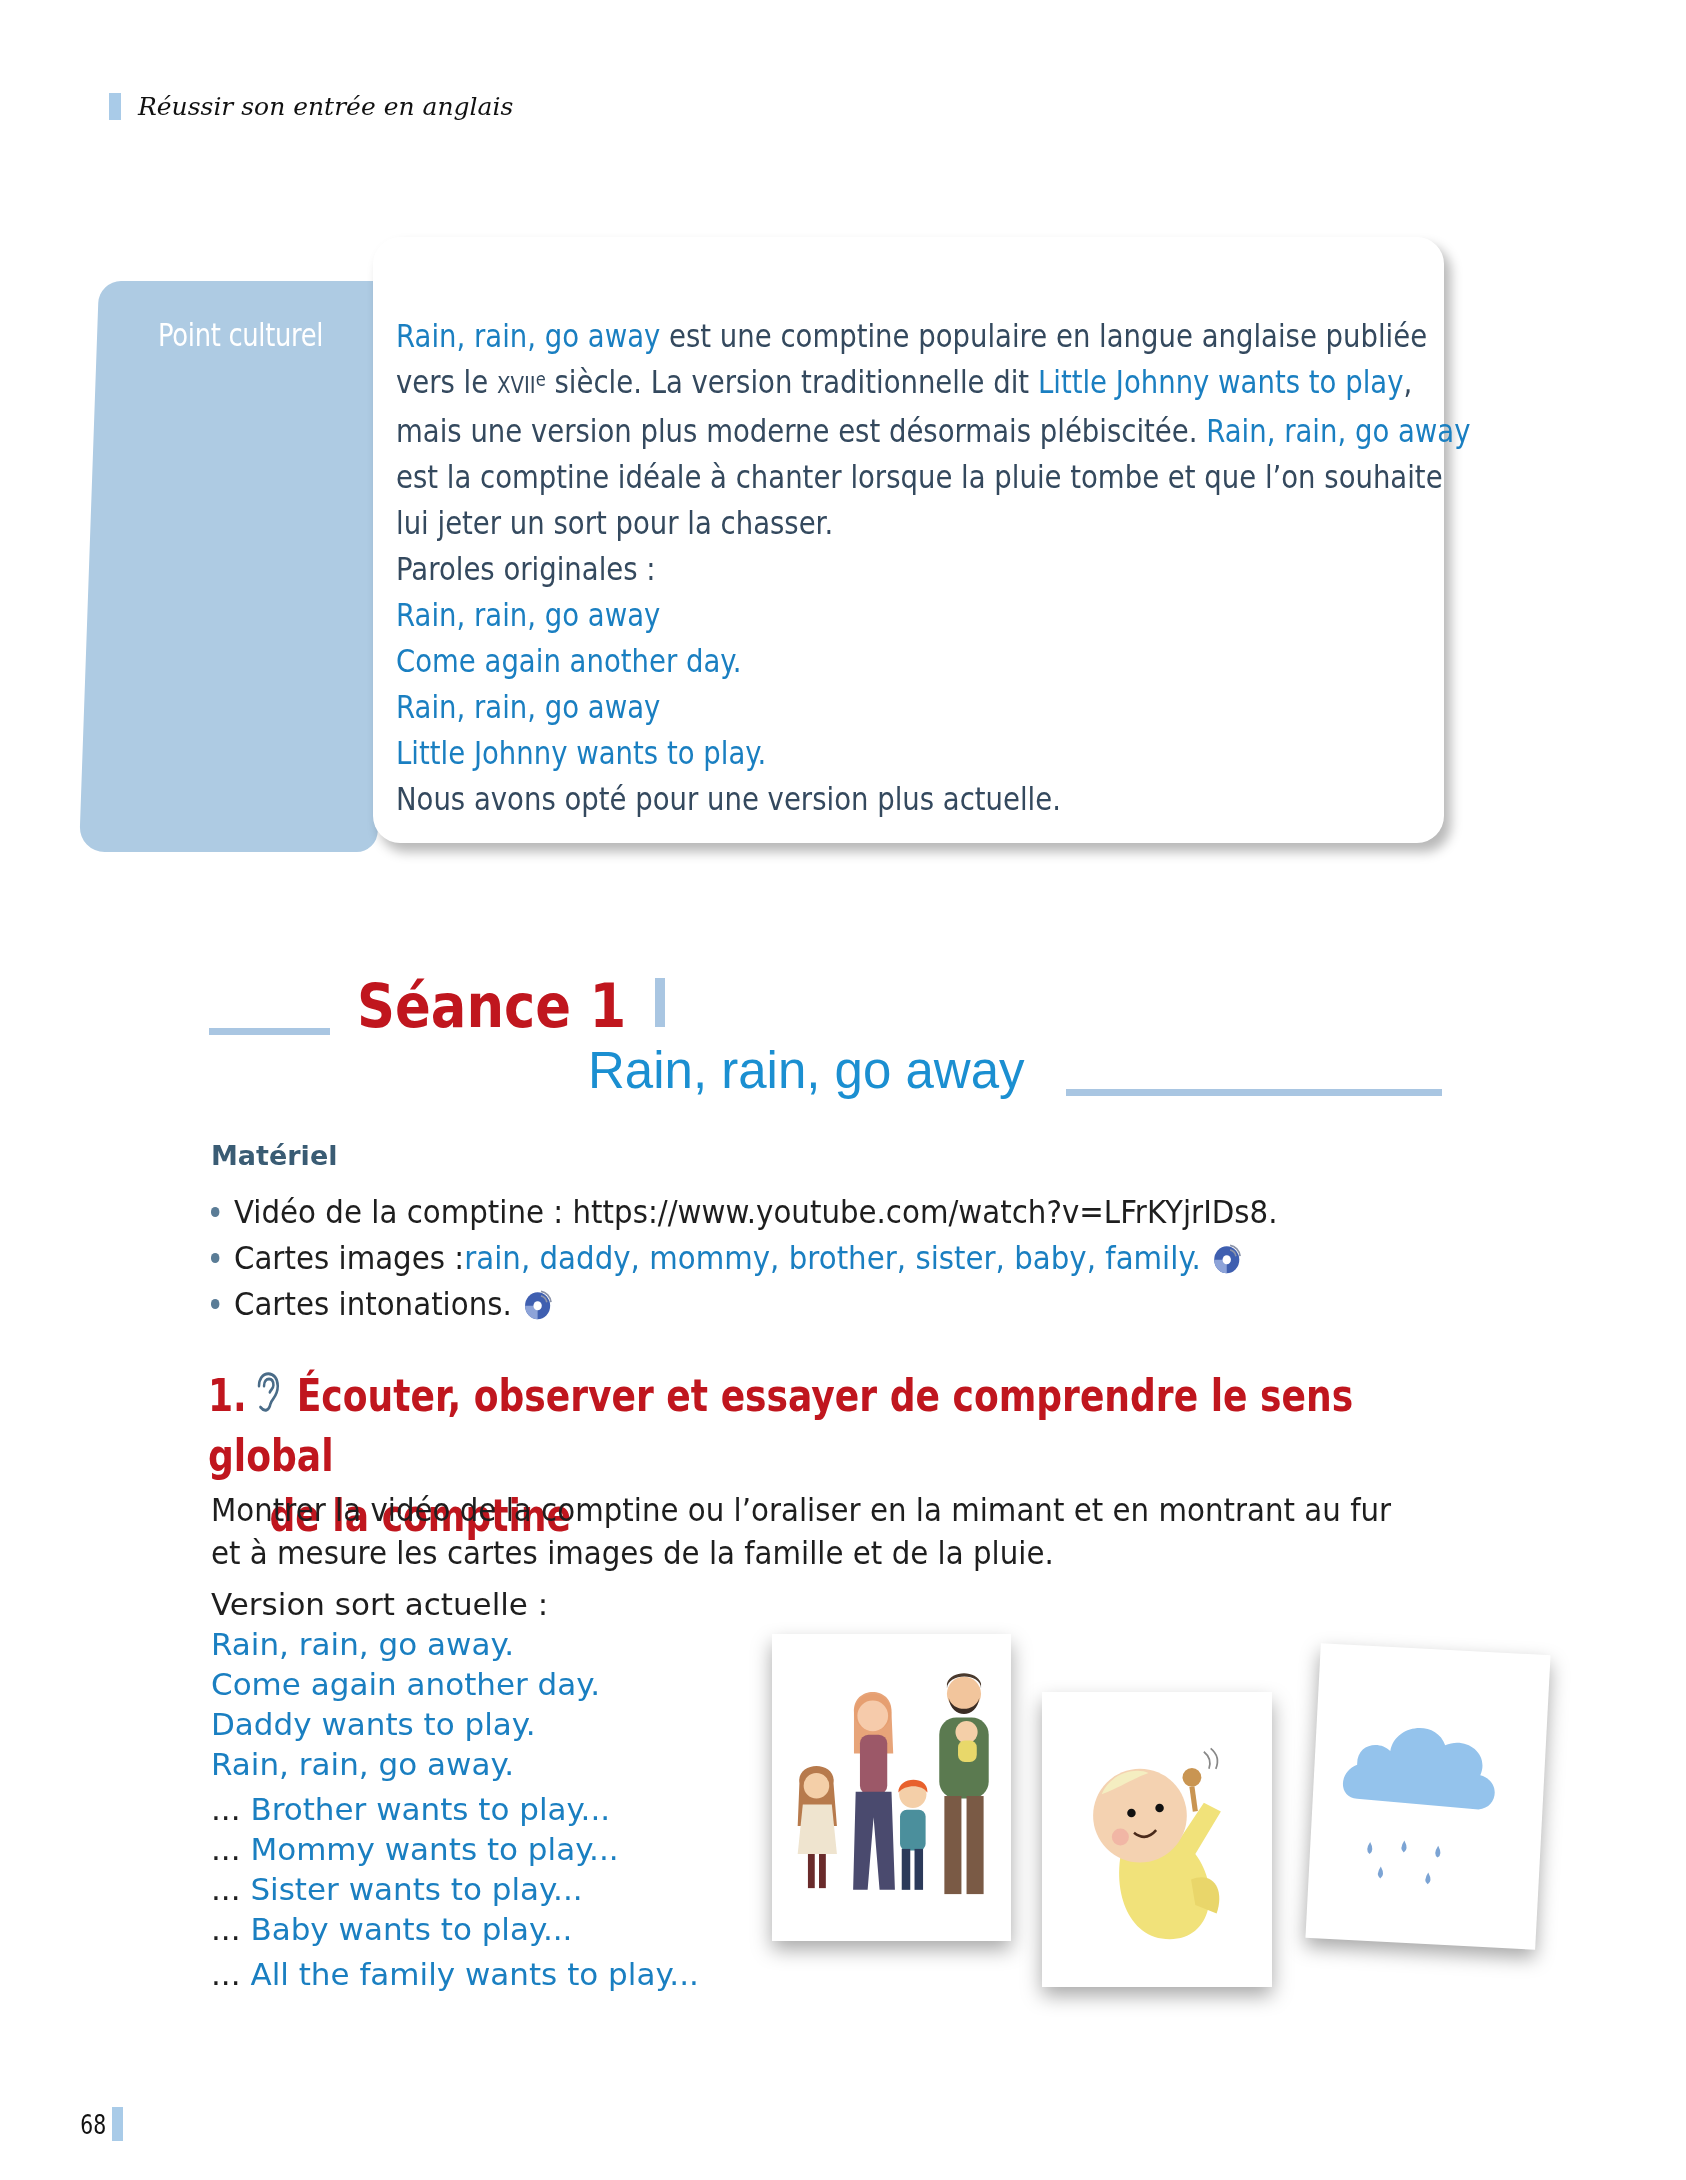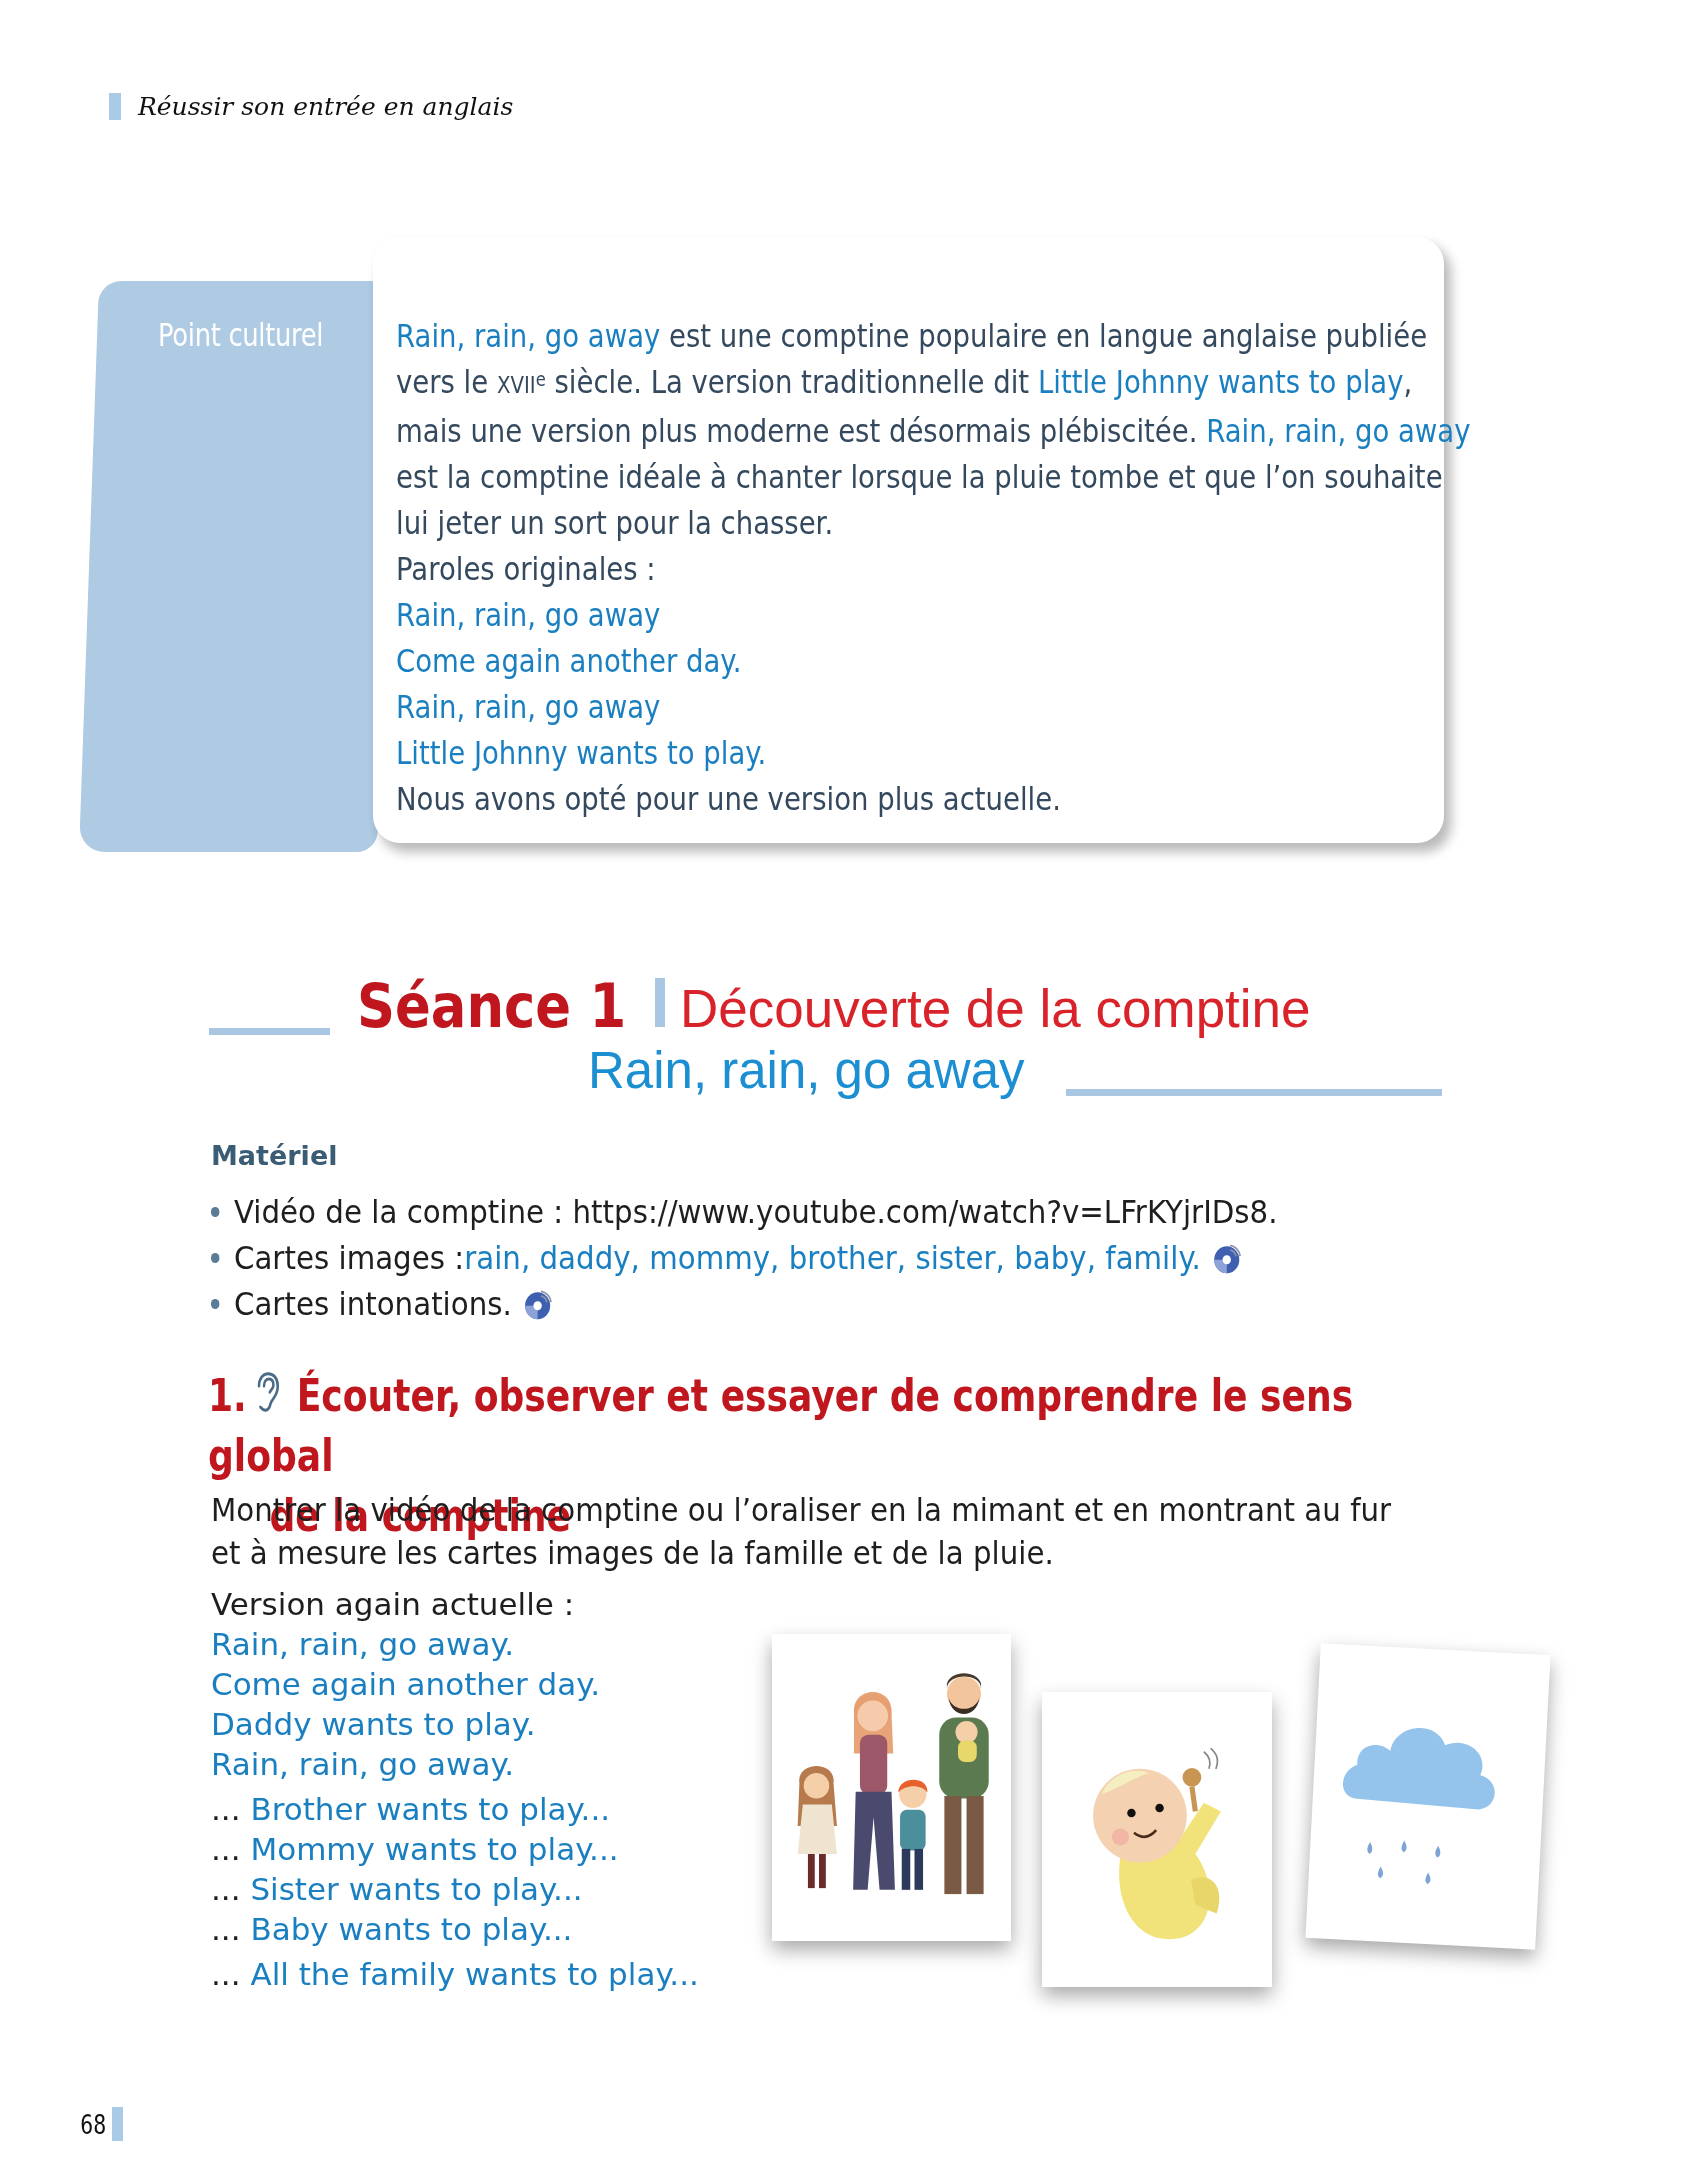--- a/index.html
+++ b/index.html
@@ -73,21 +73,20 @@
     <span class="line"><span class="blue">Come again another day.</span></span>
     <span class="line"><span class="blue">Rain, rain, go away</span></span>
     <span class="line"><span class="blue">Little Johnny wants to play.</span></span>
     <span class="line"><span>Nous avons opté pour une version plus actuelle.</span></span>
   </div>
 
 <div class="abs rule" style="left:209px;top:1028px;width:121px;"></div>
 <div class="abs s-title">
   <span class="s-num">Séance 1</span>
   <span class="s-sep"></span>
-  <span class="s-sub">Découverte de la comptine</span>
 </div>
 <div class="abs s-song">Rain, rain, go away</div>
 <div class="abs rule" style="left:1066px;top:1089px;width:376px;"></div>
 
 <div class="abs mat-h">Matériel</div>
 <div class="abs mat-list">
   <div class="mat-item">
     <span class="bullet"></span>
     <span>Vidéo de la comptine : https://www.youtube.com/watch?v=LFrKYjrIDs8.</span>
   </div>
@@ -123,21 +122,21 @@
   </svg><span>Écouter, observer et essayer de comprendre le sens global</span>
   <span class="l2">de la comptine</span>
 </div>
 
 <div class="abs body-p">
   <div>Montrer la vidéo de la comptine ou l’oraliser en la mimant et en montrant au fur</div>
   <div>et à mesure les cartes images de la famille et de la pluie.</div>
 </div>
 
 <div class="abs lyrics" id="lyrics">
-  <span class="ly head">Version again actuelle :</span>
+  <span class="ly head">Version sort actuelle :</span>
 <span class="ly">Rain, rain, go away.</span>
     <span class="ly">Come again another day.</span>
     <span class="ly">Daddy wants to play.</span>
     <span class="ly">Rain, rain, go away.</span>
     <div class="gap"></div>
     <span class="ly"><span class="dots">... </span><span>Brother wants to play...</span></span>
     <span class="ly"><span class="dots">... </span><span>Mommy wants to play...</span></span>
     <span class="ly"><span class="dots">... </span><span>Sister wants to play...</span></span>
     <span class="ly"><span class="dots">... </span><span>Baby wants to play...</span></span>
     <div class="gap"></div>

